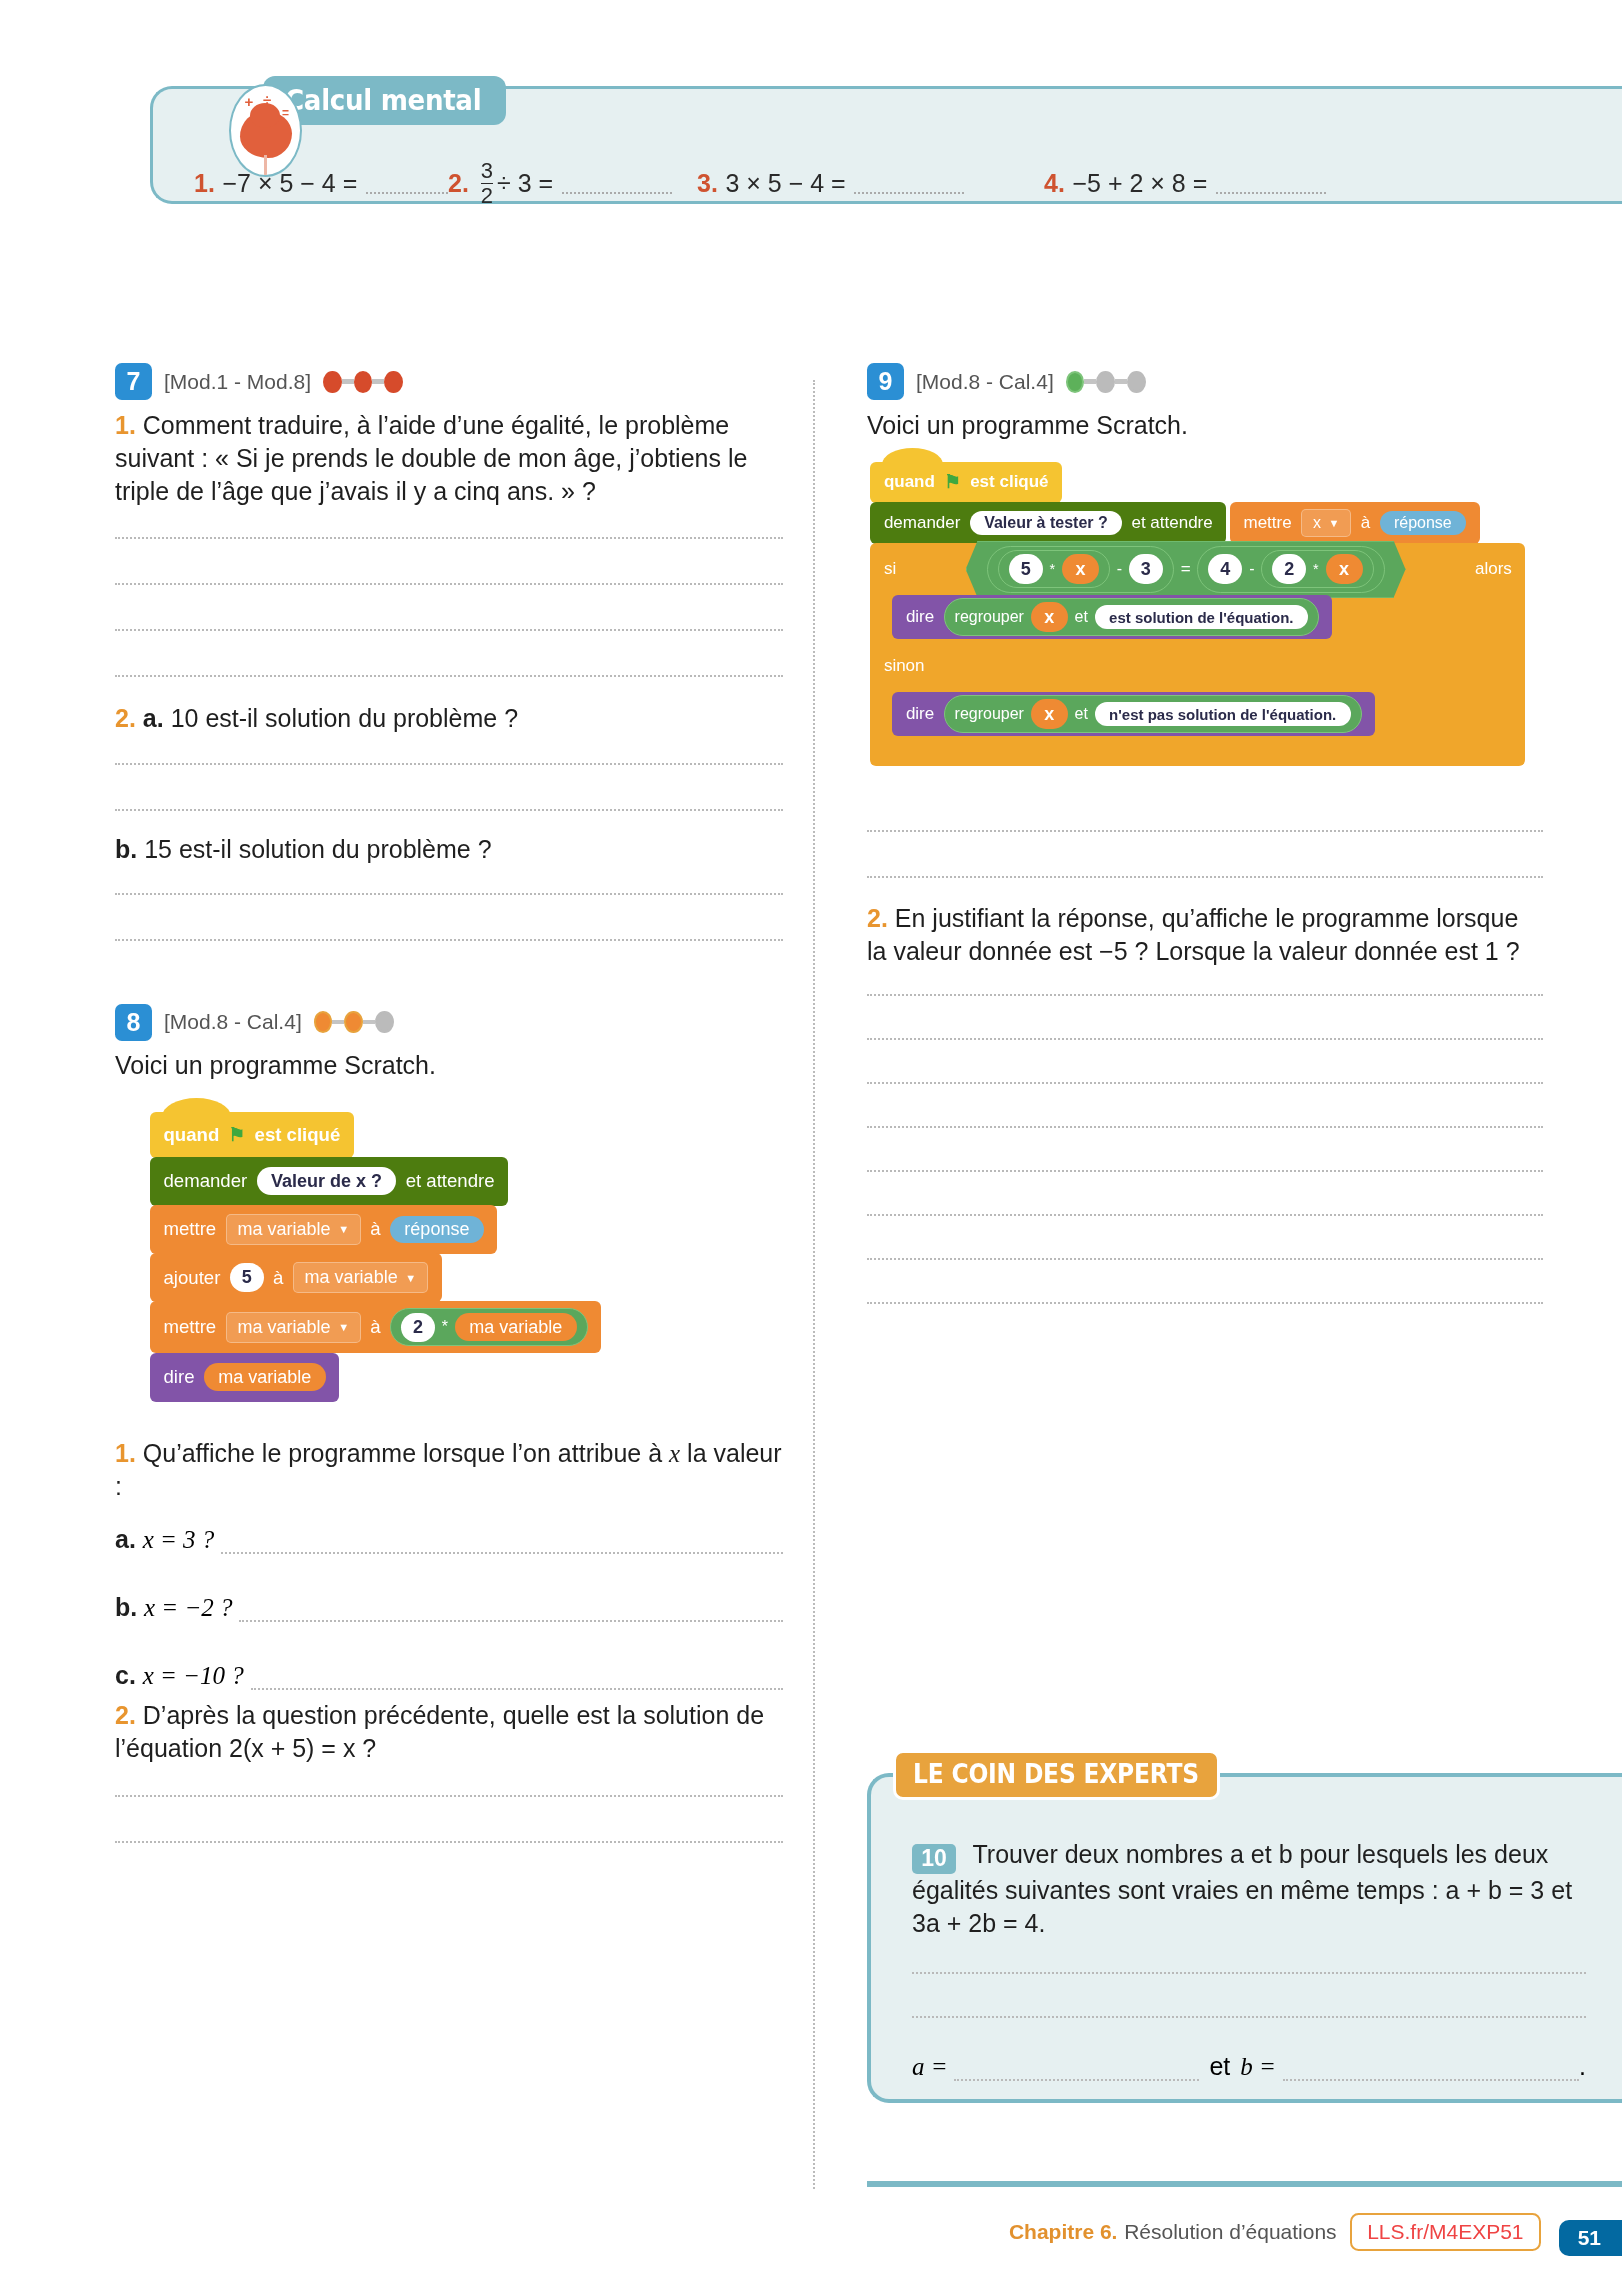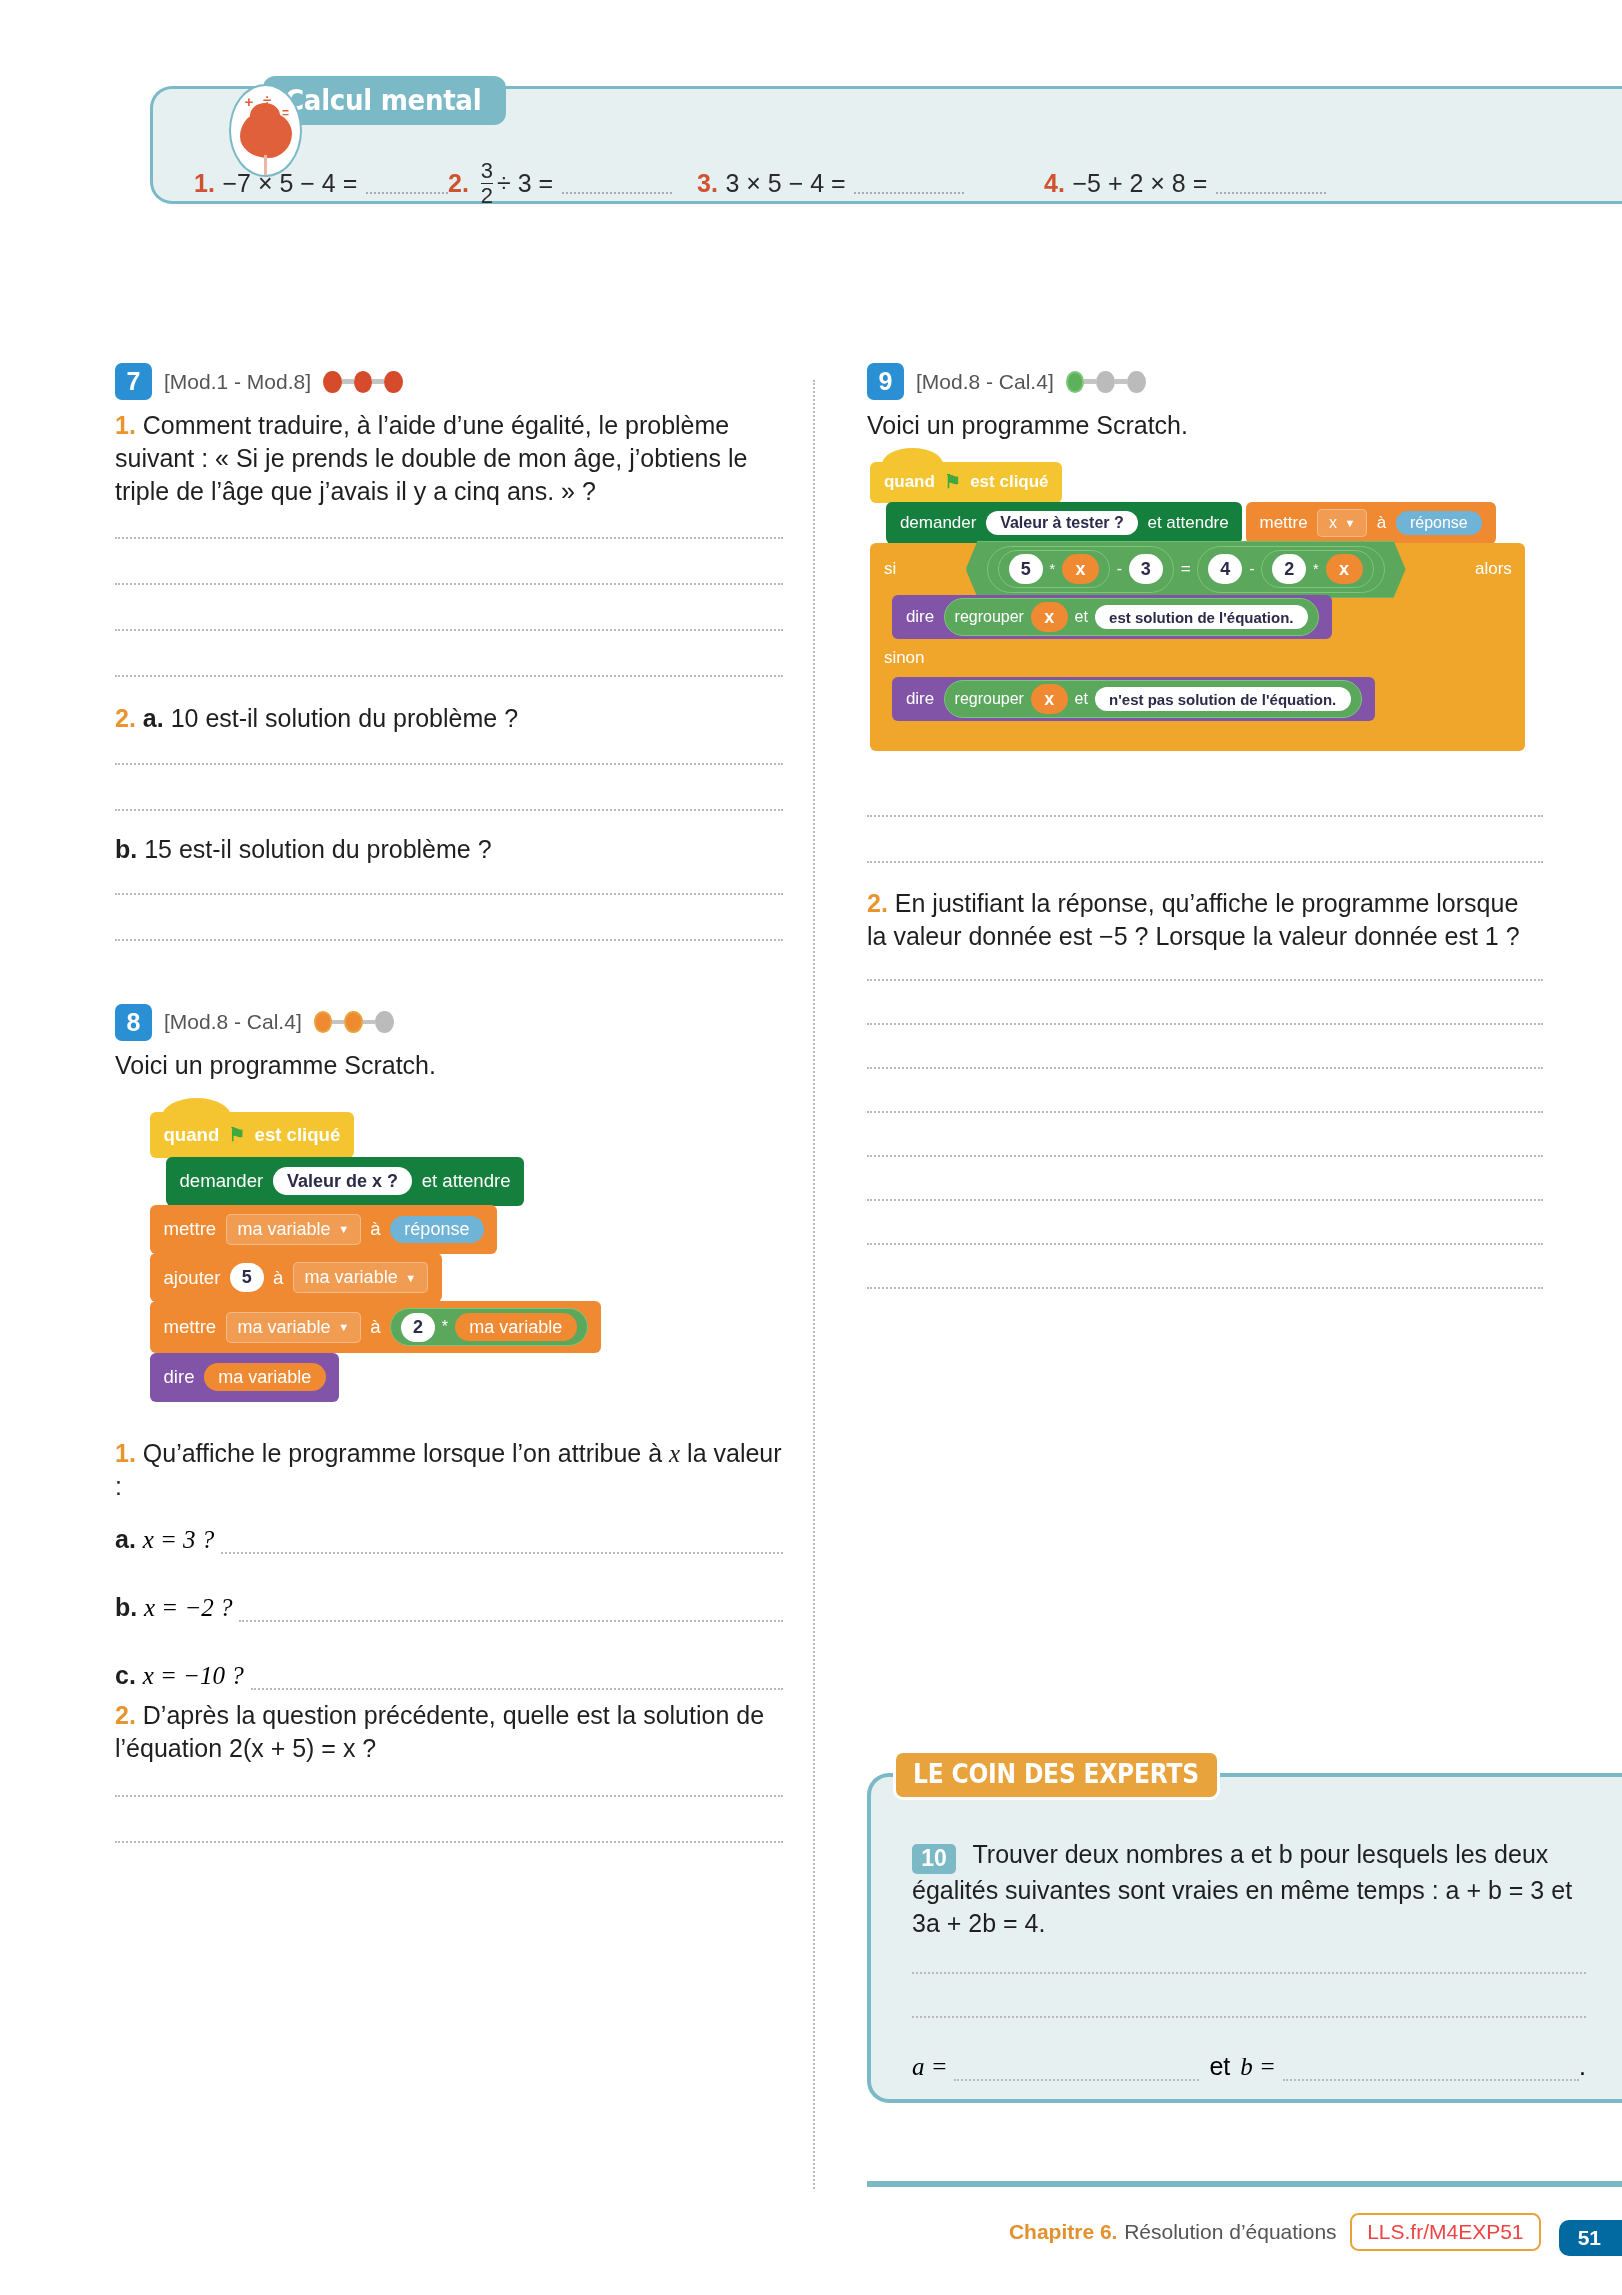--- a/index.html
+++ b/index.html
@@ -103,21 +103,21 @@
   .fill-row { display:flex; align-items:flex-end; font-size:25px; }
 
   
   .scratch { position:relative; font-family:"Liberation Sans", sans-serif; }
   .blk {
     position:relative; display:inline-flex; align-items:center;
     color:#fff; border-radius:6px; font-size:18.6px;
     padding:0 13.5px; gap:9.3px; white-space:nowrap;
   }
   .blk.hat { background:#f5c431; border-radius:6px;font-weight:bold; }
-  .blk.sense { background:#15803d;margin-left:16px; }
+  .blk.sense { background:#4d7c0f; }
   .blk.var { background:#ef8a33; }
   .blk.say { background:#8254a8; }
   .blk.ctrl { background:#f0a62b; }
   .hatdome {
     position:absolute; left:12px; top:-13.5px; width:69px; height:20px;
     background:#f5c431; border-top-left-radius:37px 20px; border-top-right-radius:37px 20px;
   }
   .oval {
     display:inline-flex; align-items:center; justify-content:center;
     border-radius:844px; padding:3.4px 14.4px; font-size:18px;
@@ -462,21 +462,21 @@
           <span>dire</span>
           <span class="greenop">
             <span style="font-size:16px;">regrouper</span>
             <span class="orange-circ">x</span>
             <span style="font-size:16px;">et</span>
             <span class="oval white" style="font-size:15px;">est solution de l'équation.</span>
           </span>
         </div>
       </div>
       
-      <div class="blk ctrl" style="height:38px; width:655px; font-size:17px; border-radius:0;">
+      <div class="blk ctrl" style="height:53px; width:655px; font-size:17px; border-radius:0;">
         <span>sinon</span>
       </div>
       
       <div style="background:#f0a62b; padding:0 0 0 22px; width:655px;">
         <div class="blk say" style="height:44px; font-size:17px;">
           <span>dire</span>
           <span class="greenop">
             <span style="font-size:16px;">regrouper</span>
             <span class="orange-circ">x</span>
             <span style="font-size:16px;">et</span>

